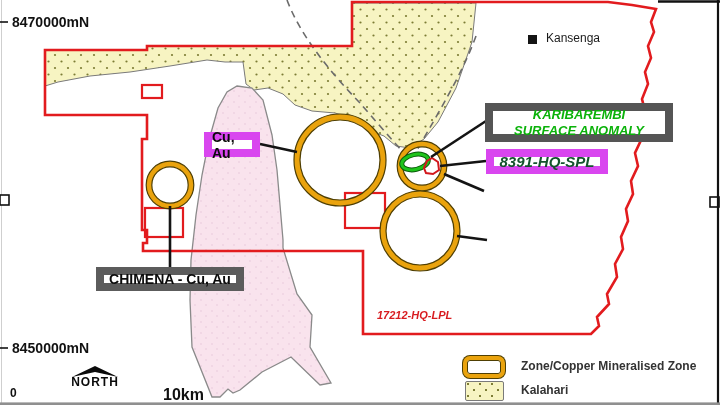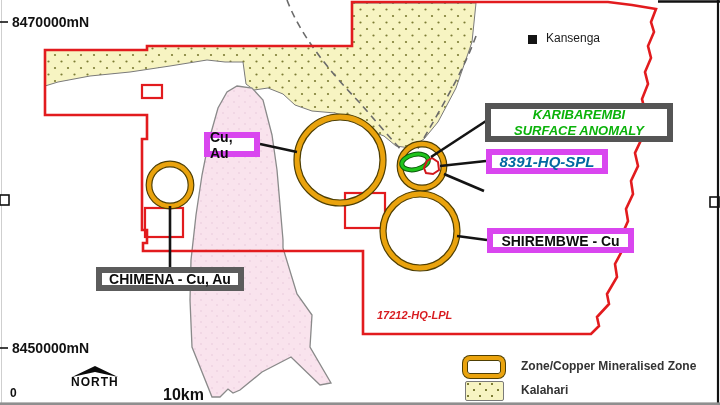--- a/index.html
+++ b/index.html
@@ -4,34 +4,34 @@
 <style>
   html,body{margin:0;padding:0;}
   #stage{
     position:relative;width:720px;height:405px;background:#ffffff;
     font-family:"Liberation Sans", sans-serif;overflow:hidden;padding-left:39px;
   }
   #mapsvg{position:absolute;left:0;top:0;width:720px;height:405px;}
   .lbl{position:absolute;white-space:nowrap;}
   .coord{font-size:14px;font-weight:600;color:#111;}
   .labelbox{
-    position:absolute;background:#ffffff;border:6px solid #d946ef;
+    position:absolute;background:#ffffff;border:8px solid #d946ef;
     display:flex;align-items:center;justify-content:center;
     font-weight:bold;color:#0c0c0c;box-sizing:border-box;
   }
   .box-cuau{left:204px;top:132px;width:56px;height:25px;font-size:14px;}
   .box-anomaly{left:485px;top:103px;width:188px;height:39px;flex-direction:column;border-color:#555;}
   .box-anomaly .ln{font-size:13px;font-weight:bold;font-style:italic;color:#0bb20a;line-height:16px;}
-  .box-spl{left:486px;top:149px;width:122px;height:25px;font-size:15px;font-style:italic;color:#0369a1;}
+  .box-spl{left:486px;top:149px;width:122px;height:25px;font-size:15px;font-style:italic;color:#14532d;}
   .box-karib{left:483px;top:180px;width:184px;height:25px;font-size:14px;}
   .box-shir{left:487px;top:228px;width:147px;height:25px;font-size:14px;}
   .box-chim{left:96px;top:267px;width:148px;height:24px;font-size:14px;border-color:#5c5c5c;}
   .license{left:377px;top:309px;font-size:11px;font-weight:bold;font-style:italic;color:#d81c20;text-align:center;}
   .kansenga{left:546px;top:31px;font-size:12px;color:#1a1a1a;}
-  .north-label{left:71px;top:375px;width:48px;font-size:12px;font-weight:bold;letter-spacing:1px;color:#0a0a0a;}
+  .north-label{left:71px;top:375px;width:48px;text-align:center;font-size:12px;font-weight:bold;letter-spacing:1px;color:#0a0a0a;}
   .scale0{left:10px;top:386px;font-size:12px;font-weight:600;color:#111;}
   .scale10{left:163px;top:386px;font-size:16px;font-weight:600;color:#111;}
   .legend-label{font-size:12px;font-weight:600;color:#333;}
   .lg1{left:521px;top:359px;}
   .lg2{left:521px;top:383px;}
   .legend-zone{
     position:absolute;left:463px;top:356px;width:34px;height:14px;background:#fff;
     border:4px solid #eaa30d;border-radius:7px;
     box-shadow:0 0 0 1px #4f3f03, inset 0 0 0 1px #4f3f03;
   }
@@ -145,23 +145,20 @@
   <div class="labelbox box-anomaly">
     <span class="ln">KARIBAREMBI</span>
     <span class="ln">SURFACE ANOMALY</span>
   </div>
 
   <div class="labelbox box-spl">
     <span>8391-HQ-SPL</span>
   </div>
 
 
-  <div class="labelbox box-shir">
-    <span>SHIREMBWE - Cu</span>
-  </div>
 
   <div class="labelbox box-chim">
     <span>CHIMENA - Cu, Au</span>
   </div>
 
   <div class="lbl license">17212-HQ-LPL</div>
 
   <div class="lbl north-label">NORTH</div>
   <div class="lbl scale0">0</div>
   <div class="lbl scale10">10km</div>

